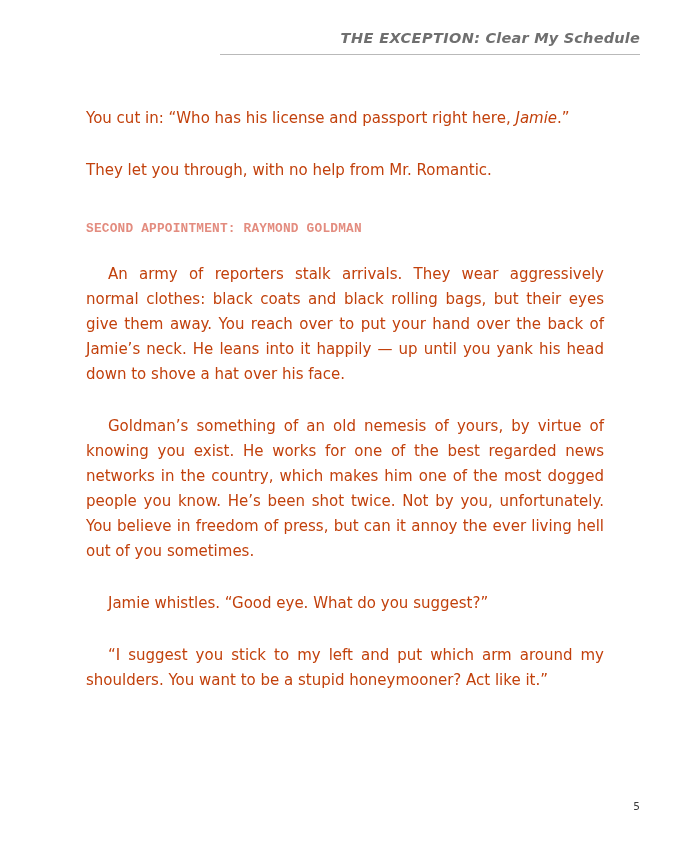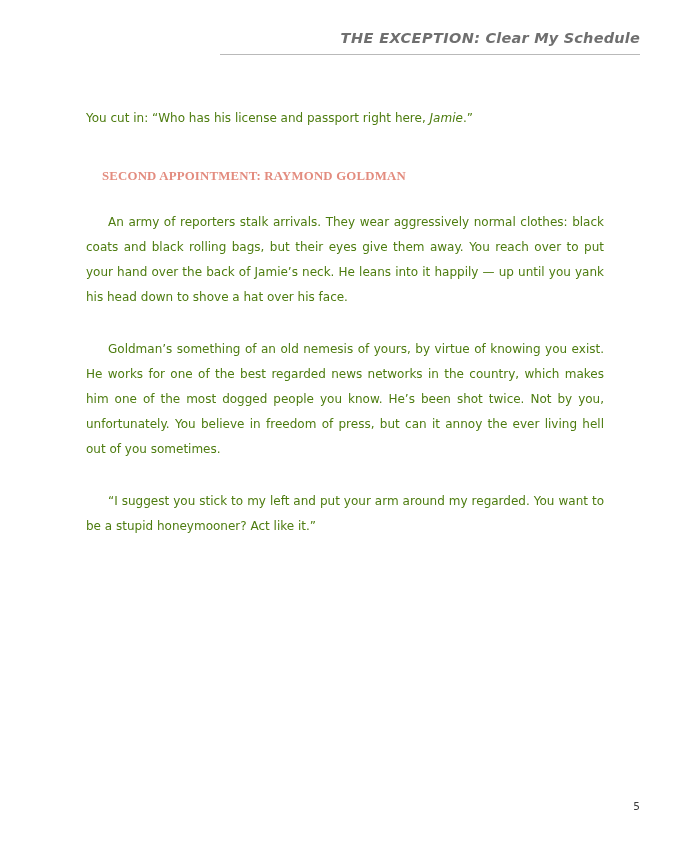--- a/index.html
+++ b/index.html
@@ -45,37 +45,37 @@
   
   .content {
     position: absolute;
     left: 86px;
     top: 106px;
     width: 518px;
   }
   p.body-par {
     margin: 0 0 27px 0;
     font-family: "DejaVu Sans", sans-serif;
-    font-size: 12px;
+    font-size: 15px;
     line-height: 25px;
     text-align: justify;
-    color: #4d7c0f;
+    color: #c2410c;
   }
   p.body-par.no-indent {
     text-indent: 0;
   }
   p.body-par.indent {
     text-indent: 22px;
   }
   p.body-par em {
     font-style: italic;
   }
   h2.section-head {
-    margin: 38px 0 26px 16px;
-    font-family: Liberation Serif, serif;
+    margin: 38px 0 26px 0;
+    font-family: Liberation Mono, monospace;
     font-weight: bold;
     font-size: 12.8px;
     letter-spacing: 0.2px;
     color: #e38c7f;
     text-transform: uppercase;
   }
   .page-number {
     position: absolute;
     right: 36px;
     bottom: 44px;
@@ -91,24 +91,26 @@
 
   <div class="running-head">
     <div class="rh-text">
       <span class="rh-em">THE EXCEPTION</span><span>: Clear My Schedule</span>
     </div>
   </div>
 
   <div class="content">
     <div id="block-before">
         <p class="body-par no-indent"><span>You cut in: “Who has his license and passport right here, </span><em>Jamie</em><span>.”</span></p>
+        <p class="body-par no-indent"><span>They let you through, with no help from Mr. Romantic.</span></p>
       </div>
     <h2 class="section-head">SECOND APPOINTMENT: RAYMOND GOLDMAN</h2>
     <div id="block-after">
         <p class="body-par indent"><span>An army of reporters stalk arrivals. They wear aggressively normal clothes: black coats and black rolling bags, but their eyes give them away. You reach over to put your hand over the back of Jamie’s neck. He leans into it happily — up until you yank his head down to shove a hat over his face.</span></p>
         <p class="body-par indent"><span>Goldman’s something of an old nemesis of yours, by virtue of knowing you exist. He works for one of the best regarded news networks in the country, which makes him one of the most dogged people you know. He’s been shot twice. Not by you, unfortunately. You believe in freedom of press, but can it annoy the ever living hell out of you sometimes.</span></p>
-        <p class="body-par indent"><span>“I suggest you stick to my left and put your arm around my regarded. You want to be a stupid honeymooner? Act like it.”</span></p>
+        <p class="body-par indent"><span>Jamie whistles. “Good eye. What do you suggest?”</span></p>
+        <p class="body-par indent"><span>“I suggest you stick to my left and put which arm around my shoulders. You want to be a stupid honeymooner? Act like it.”</span></p>
       </div>
   </div>
 
   <div class="page-number">5</div>
 
 </div>
 
 </body></html>

